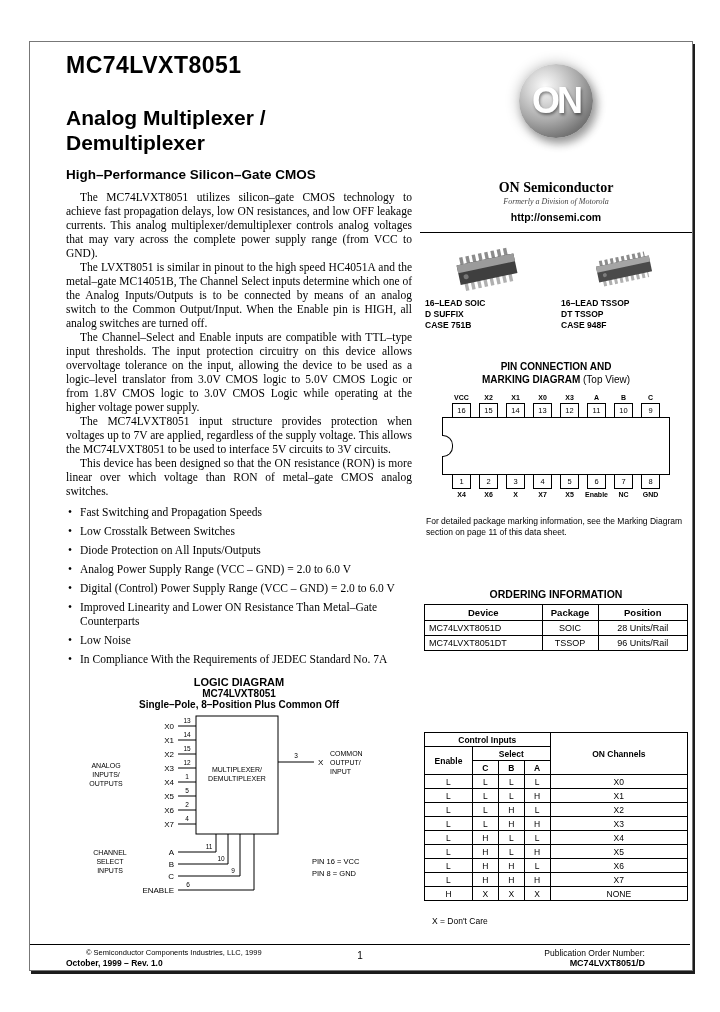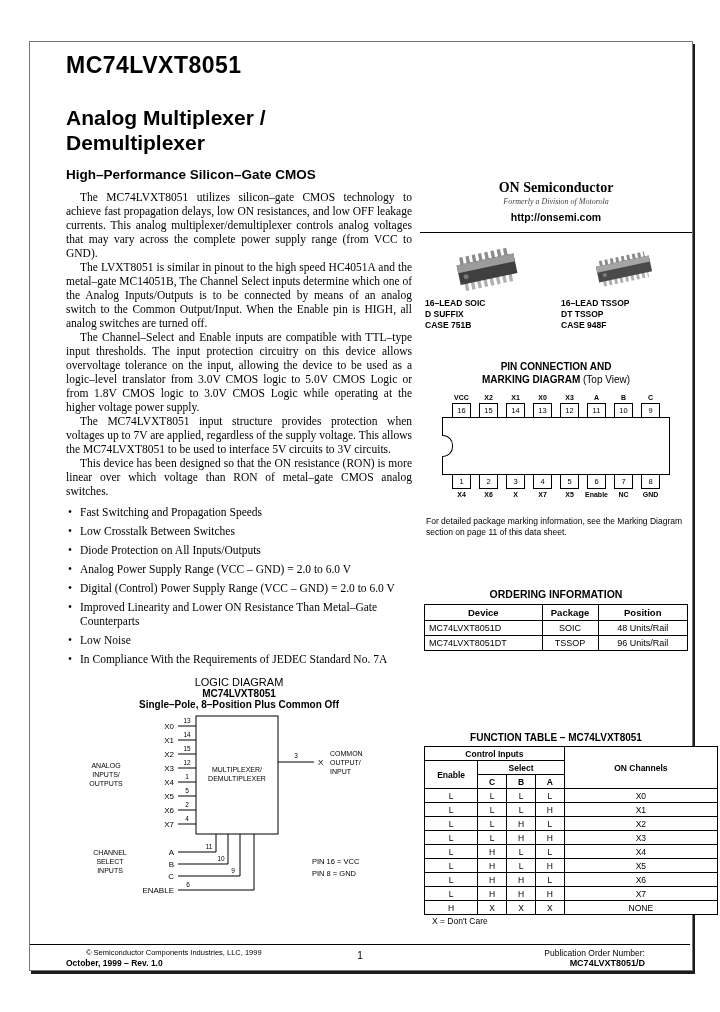--- a/index.html
+++ b/index.html
@@ -9,21 +9,21 @@
   
   .left-col{position:absolute;left:66px;top:52px;width:346px;}
   .partnum{font-size:23px;font-weight:bold;margin:0 0 26px;letter-spacing:.5px;}
   .doc-title{font-size:21px;font-weight:bold;line-height:25px;margin-bottom:12px;}
   .doc-subtitle{font-size:13.5px;font-weight:bold;margin-bottom:8px;}
   .para{font-family:"Liberation Serif",serif;font-size:11.5px;line-height:14px;text-align:justify;text-indent:14px;margin:0;}
   .features{list-style:none;margin:8px 0 0;padding:0;font-family:"Liberation Serif",serif;font-size:11.5px;line-height:13.5px;}
   .features li{margin-bottom:5.5px;padding-left:14px;position:relative;}
   .features li::before{content:"\2022";position:absolute;left:2px;}
   .logic{margin-top:10px;text-align:center;}
-  .ld-t1{font-weight:normal;font-size:11px;}
+  .ld-t1{font-weight:bold;font-size:11px;}
   .ld-t2{font-weight:bold;font-size:10px;}
   .ld-t3{font-weight:bold;font-size:10px;margin-bottom:2px;}
   .ld-svg{display:block;margin:0 auto;}
   .ld-svg text{font-family:"Liberation Sans",sans-serif;fill:#000;}
   .ld-name{font-size:8px;}
   .ld-pin{font-size:6.5px;}
   .ld-sm{font-size:7px;}
   .ld-note{font-size:7.5px;}
 
   
@@ -52,21 +52,21 @@
   .pin-box{width:17px;height:13px;border:1px solid #000;margin:0 auto;display:flex;align-items:center;justify-content:center;font-size:7.5px;background:#fff;position:relative;z-index:2;}
   .pin-body{width:226px;height:56px;border:1px solid #000;margin:0 auto;position:relative;background:#fff;}
   .pin-notch{position:absolute;left:-1px;top:50%;transform:translateY(-50%);width:10px;height:20px;border:1px solid #000;border-left:none;border-radius:0 10px 10px 0;background:#fff;}
   .pin-note{position:absolute;top:452px;left:6px;width:258px;font-size:8.5px;line-height:11px;}
   .sec-title{position:absolute;top:524px;width:100%;text-align:center;font-weight:bold;font-size:10.5px;}
   .otable{position:absolute;top:540px;left:4px;width:264px;border-collapse:collapse;font-size:9px;background:#fff;}
   .otable th,.otable td{border:1px solid #000;padding:2px 4px;text-align:center;}
   .otable th{font-weight:bold;font-size:9.5px;}
   .otable td.dev{text-align:left;}
   .ft-title{top:668px;font-size:10px;}
-  .ftable{position:absolute;top:682px;left:4px;width:294px;border-collapse:collapse;font-size:8.5px;background:#fff;}
+  .ftable{position:absolute;top:668px;left:4px;width:264px;border-collapse:collapse;font-size:8.5px;background:#fff;}
   .ftable th,.ftable td{border:1px solid #000;padding:1px 3px;text-align:center;height:11px;}
   .ftable th{font-weight:bold;}
   .ft-note{position:absolute;top:852px;left:12px;font-size:8.5px;}
 
   
   .footer-line{position:absolute;left:30px;top:944px;width:660px;border-top:1px solid #000;}
   .f-copy{position:absolute;left:66px;top:948px;font-size:7.5px;padding-left:20px;}
   .f-date{position:absolute;left:66px;top:958px;font-size:8.5px;font-weight:bold;}
   .f-page{position:absolute;left:0;top:950px;width:720px;text-align:center;font-size:10px;}
   .f-pub1{position:absolute;right:75px;top:948px;font-size:8.5px;}
@@ -172,20 +172,25 @@
         <text class="ld-name" x="108" y="181" text-anchor="end">ENABLE</text>
         <text class="ld-pin" x="122" y="175" text-anchor="middle">6</text>
 
         <text class="ld-note" x="246" y="152" text-anchor="start">PIN 16 = VCC</text>
         <text class="ld-note" x="246" y="164" text-anchor="start">PIN 8 = GND</text>
       </svg>
     </div>
   </div>
 
   <div class="right-col">
+    <div class="logo">
+      <div class="ball">
+        <span>ON</span>
+      </div>
+    </div>
     <div class="brand-name">ON Semiconductor</div>
     <div class="brand-tagline">Formerly a Division of Motorola</div>
     <a class="brand-url" href="#">http://onsemi.com</a>
     <div class="rule"></div>
 
     <div class="packages">
       <div class="pkg">
         <svg width="100" height="54" viewBox="0 0 100 54">
           <g transform="rotate(-12 50 27)">
             <line x1="24" y1="14" x2="74" y2="14" stroke="#8c8c8c" stroke-width="8" stroke-dasharray="3.4 3"></line>
@@ -286,21 +291,21 @@
         <tr>
           <th>Device</th>
           <th>Package</th>
           <th>Position</th>
         </tr>
       </thead>
       <tbody>
         <tr>
           <td class="dev">MC74LVXT8051D</td>
           <td>SOIC</td>
-          <td>48 Units/Rail</td>
+          <td>28 Units/Rail</td>
         </tr>
         <tr>
           <td class="dev">MC74LVXT8051DT</td>
           <td>TSSOP</td>
           <td>96 Units/Rail</td>
         </tr>
       </tbody>
     </table>
 
     <div class="sec-title ft-title">FUNCTION TABLE – MC74LVXT8051</div>

